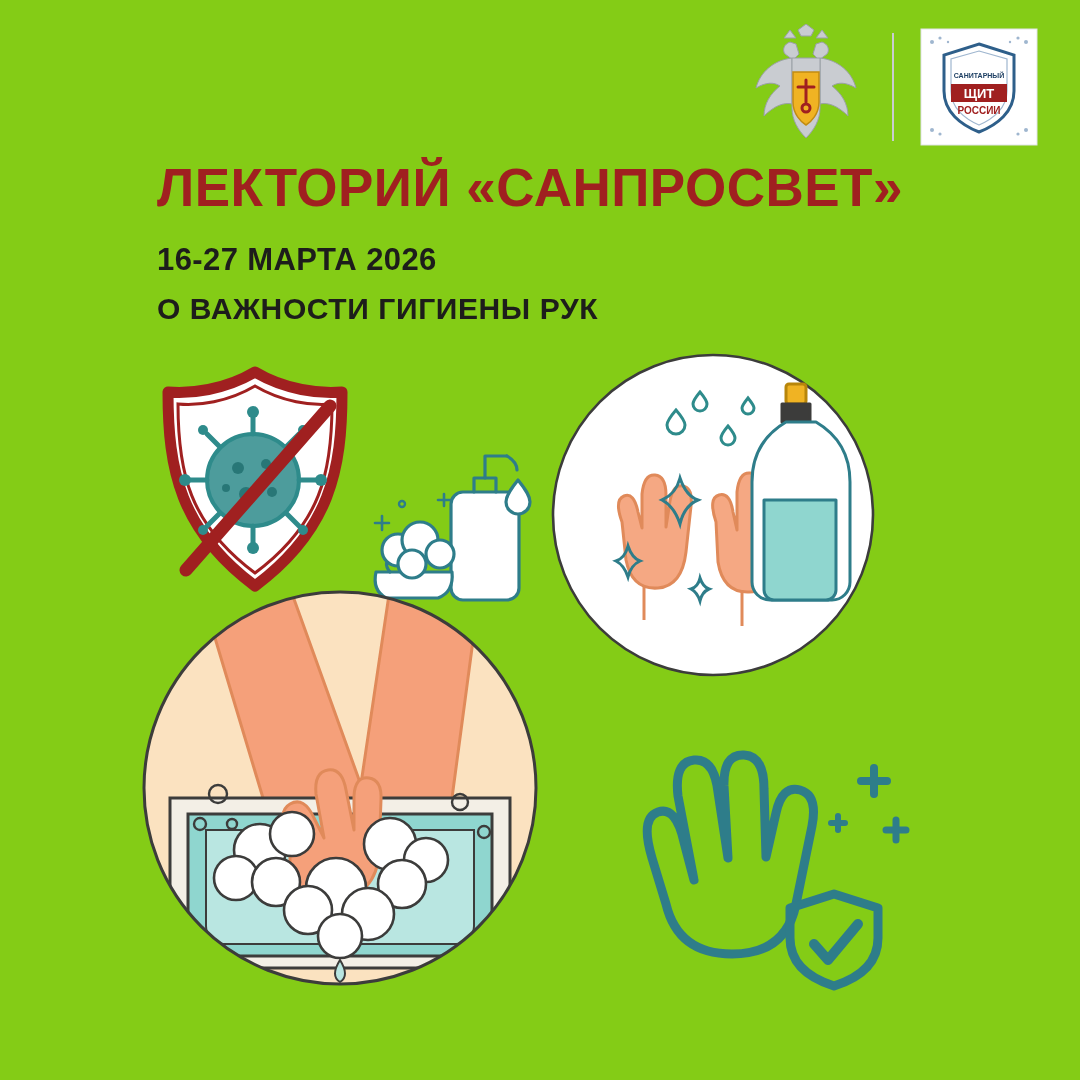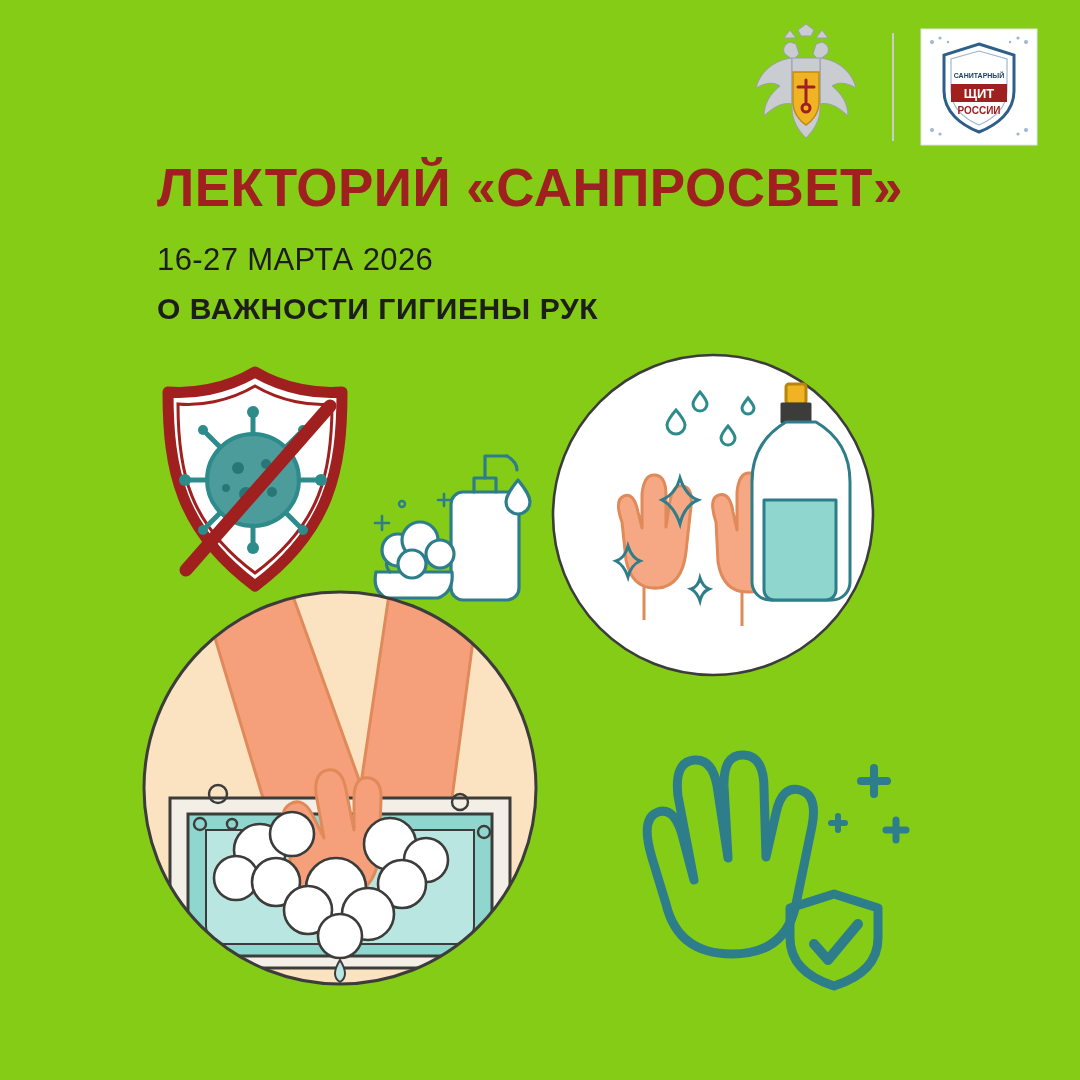--- a/index.html
+++ b/index.html
@@ -64,21 +64,21 @@
     font-size: 53px;
     font-weight: bold;
     color: #a02020;
     letter-spacing: 0.5px;
     line-height: 1.05;
     margin: 0 0 26px 0;
     white-space: nowrap;
   }
   .date-line {
     font-size: 31px;
-    font-weight: normal;
+    font-weight: bold;
     color: #1d1d1b;
     letter-spacing: 0.4px;
     margin: 0 0 14px 0;
   }
   .subtitle-line {
     font-size: 30px;
     font-weight: bold;
     color: #1d1d1b;
     letter-spacing: 0.6px;
     margin: 0;

